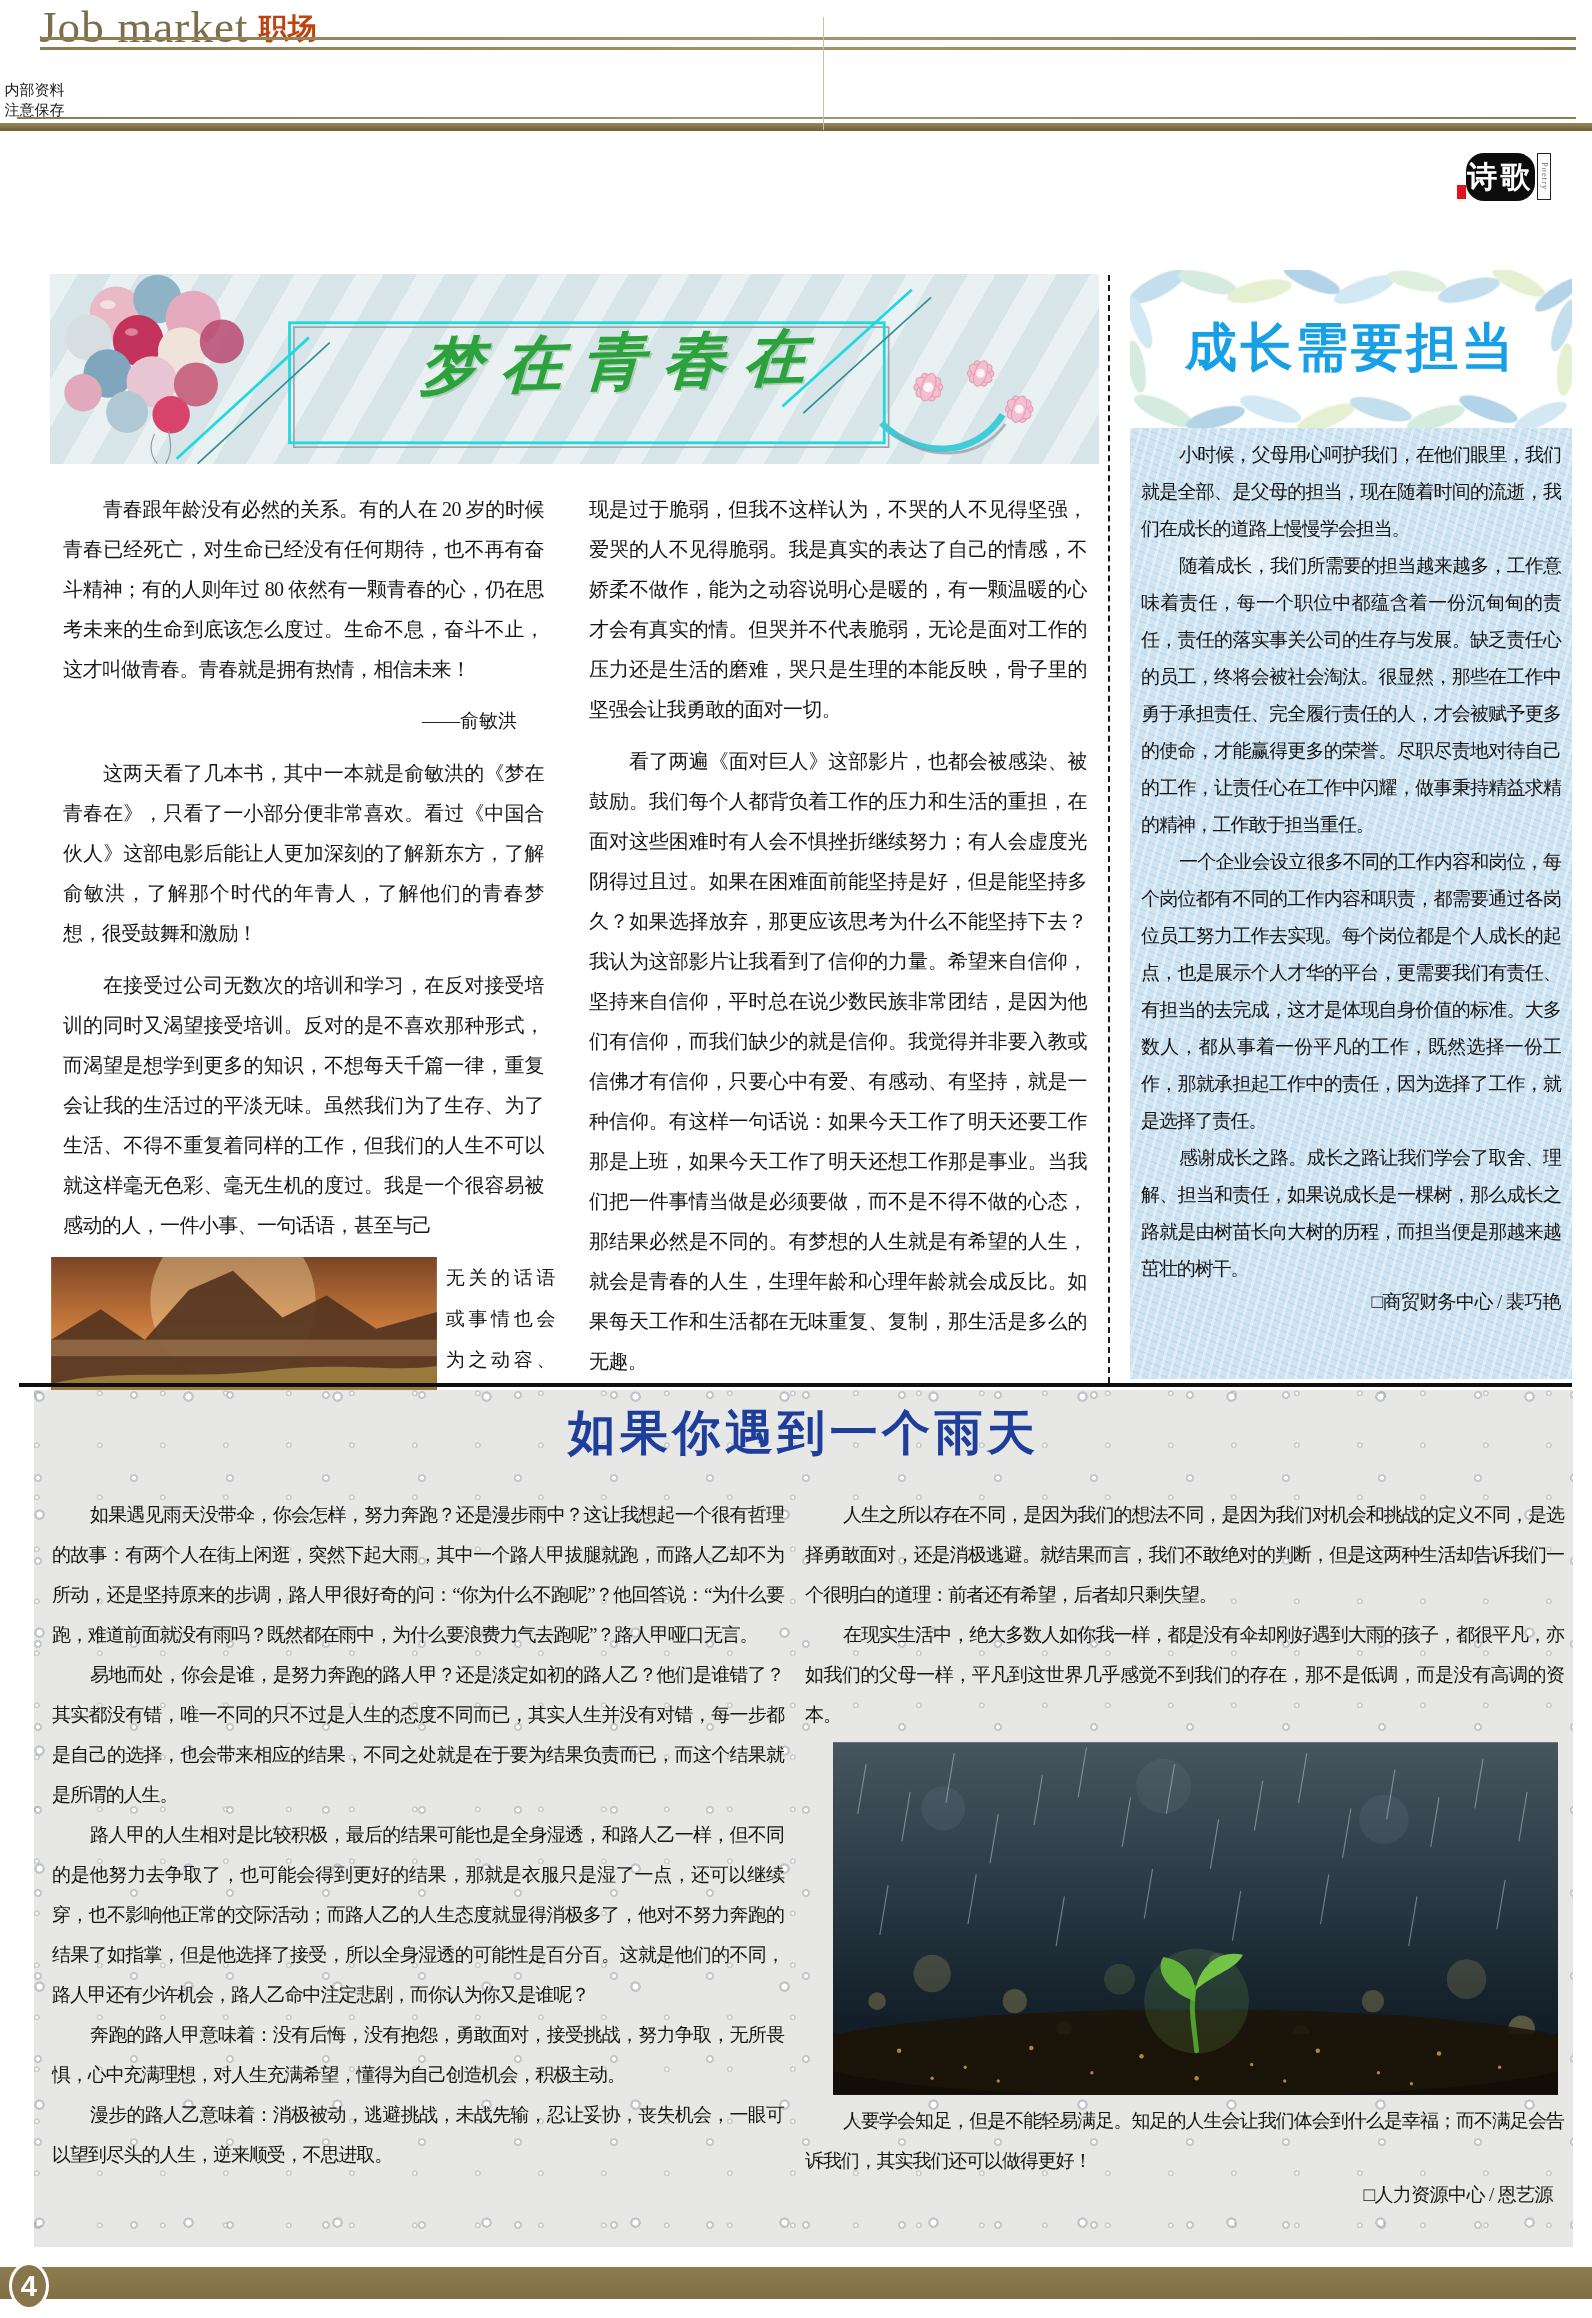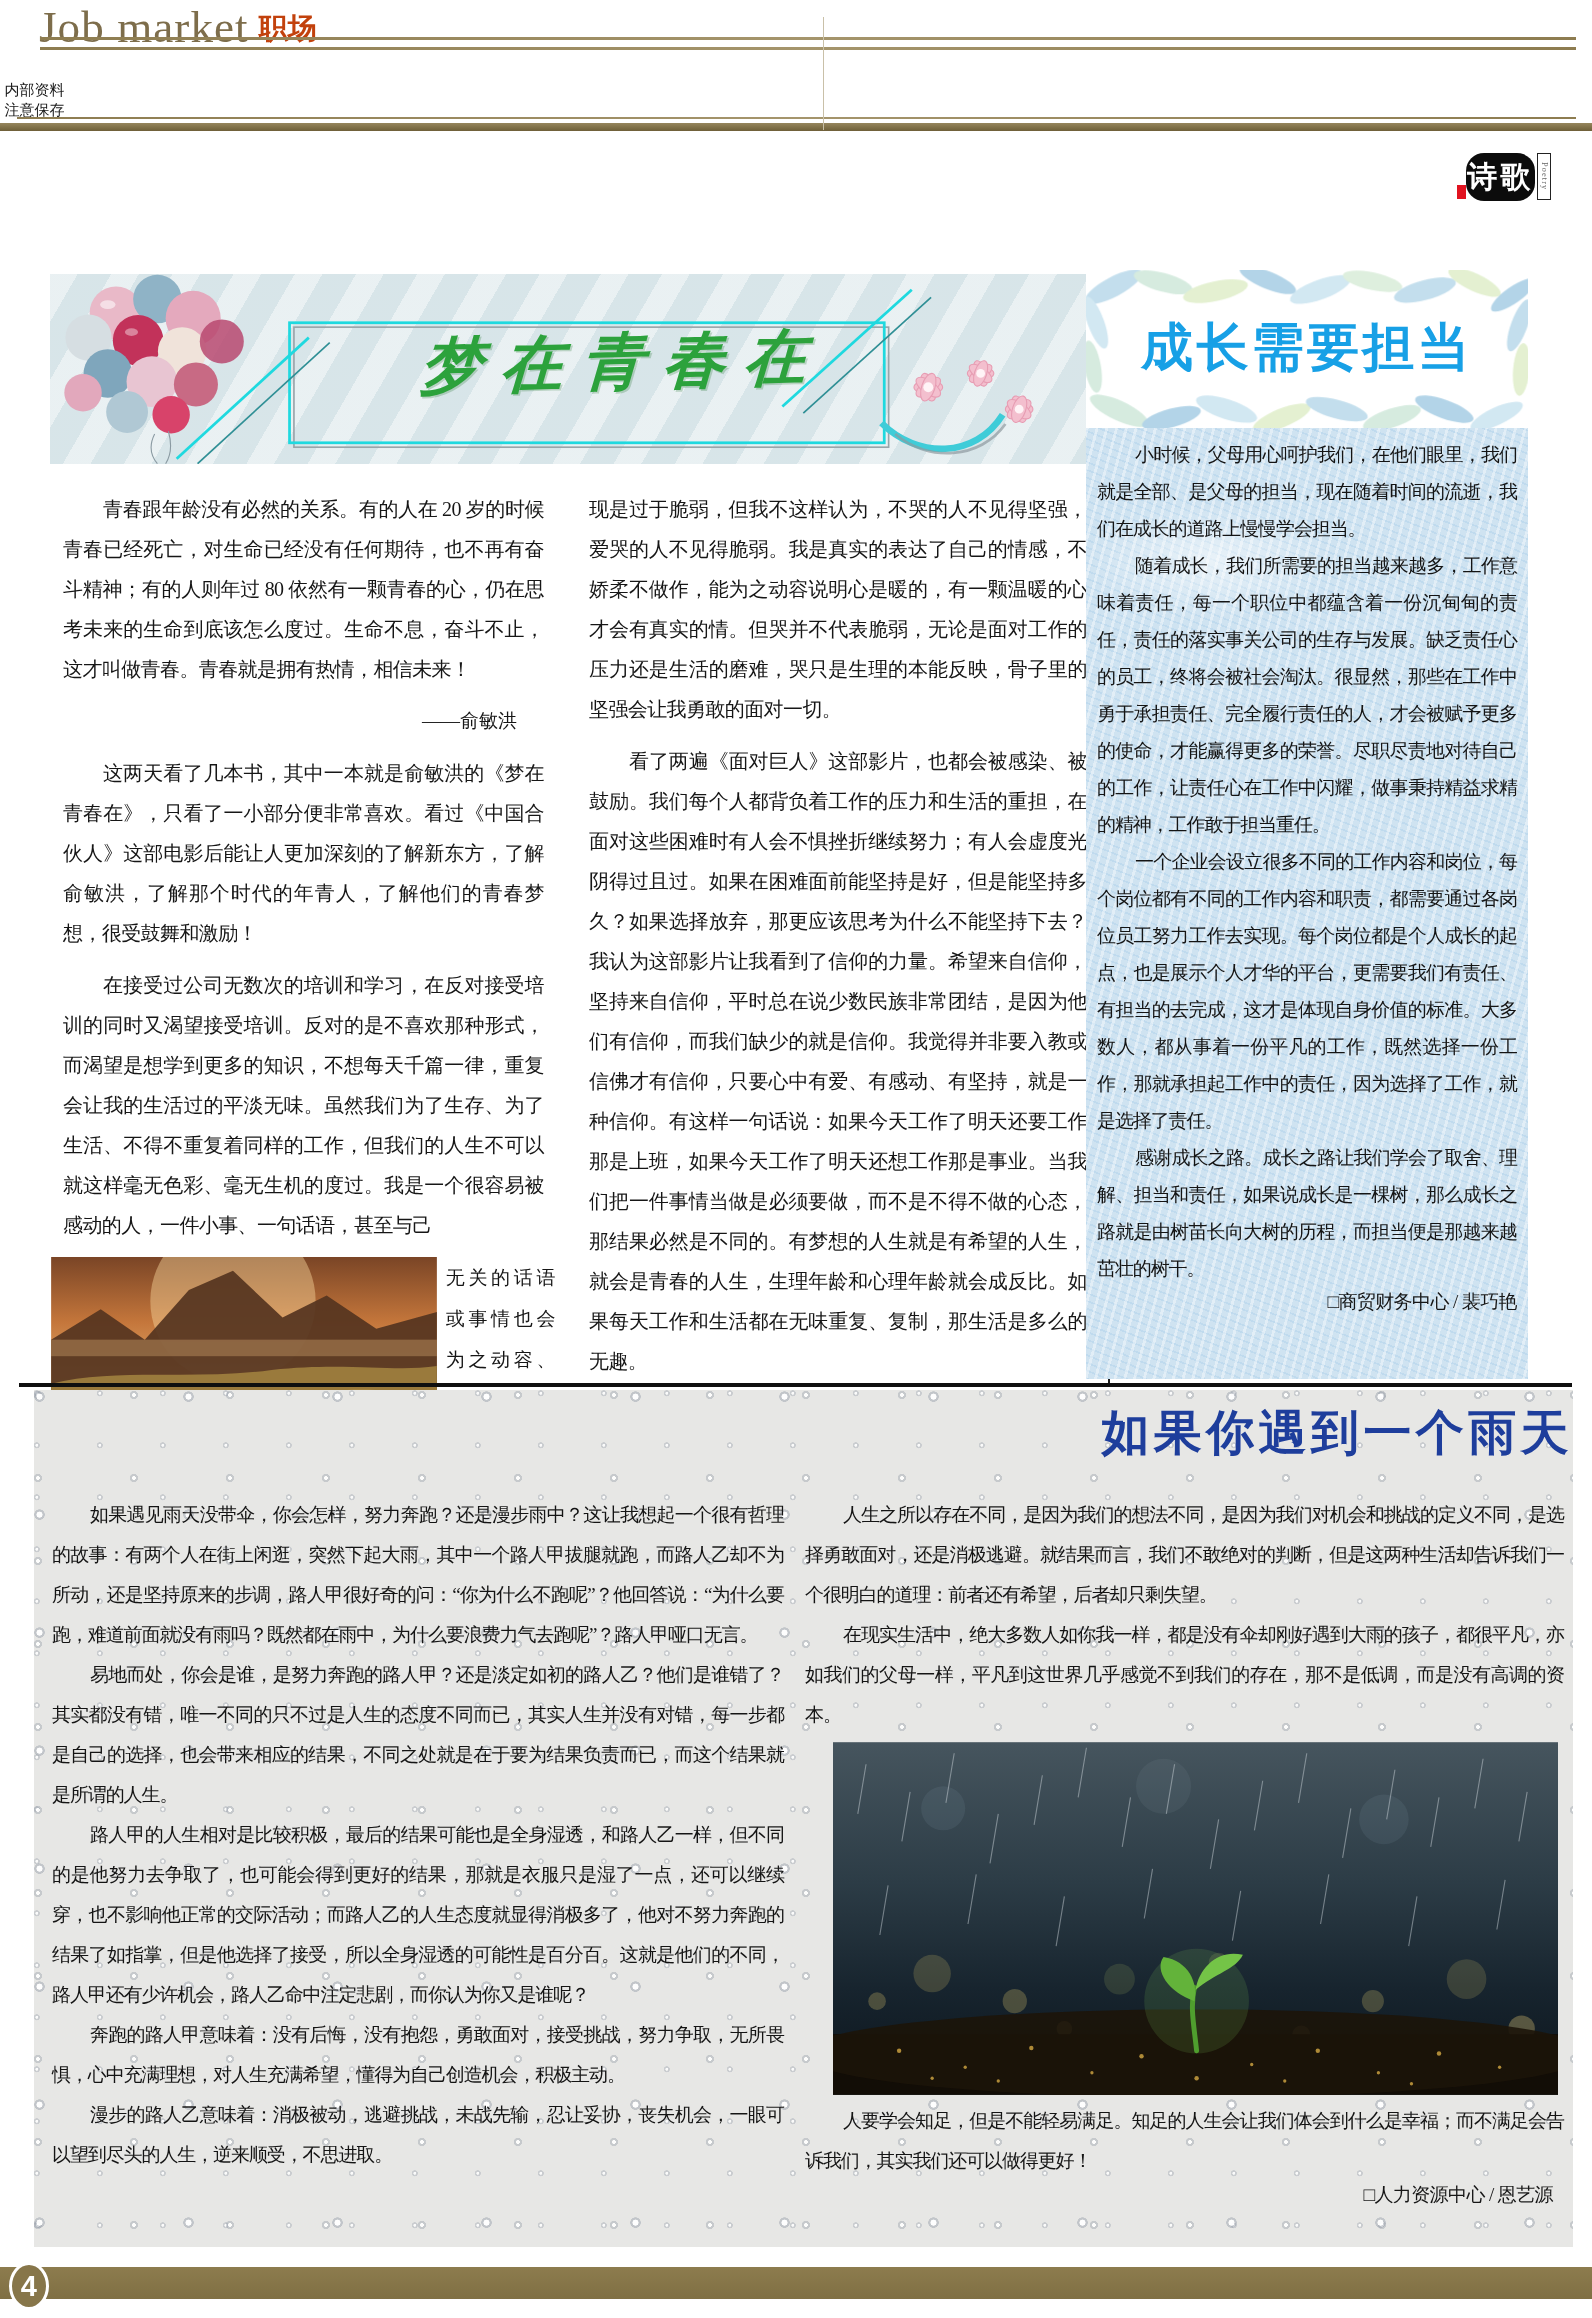--- a/index.html
+++ b/index.html
@@ -45,21 +45,21 @@
   .attribution{font-size:19px;line-height:40px;text-align:right;padding-right:39px;}
   .book-row{display:flex;margin-top:4.4px;}
   .book-img{width:386px;height:259px;flex:none;display:block;}
   .wrap-col{width:109px;margin-left:8.8px;font-size:19px;line-height:41px;text-align:justify;letter-spacing:-0.6px;}
   .sig{font-size:19px;line-height:40px;text-align:right;padding-right:4.4px;}
 
   .sep-dash{left:1108px;top:275px;height:1108px;width:0;border-left:2.8px dashed #1b1b1b;}
   .divider-black{left:19px;top:1383px;width:1553px;height:3.9px;background:#0f0f0f;}
 
   
-  .growth{left:1086px;top:270px;width:442px;}
+  .growth{left:1130px;top:270px;width:442px;}
   .growth-banner{position:relative;height:158px;background:#ffffff;}
   .growth-banner svg{position:absolute;left:0;top:0;}
   .growth-title{position:absolute;left:0;right:0;top:43px;text-align:center;
       font-size:52px;font-weight:bold;color:#17a0e6;letter-spacing:3.3px;}
   .growth-body{position:relative;height:951px;box-sizing:border-box;padding:7.7px 11px 5.5px 11px;
       background-color:#cfe3f1;
       background-image:
         radial-gradient(ellipse 176px 83px at 28% 14%,rgba(255,255,255,.55),rgba(255,255,255,0) 70%),
         repeating-linear-gradient(105deg,rgba(255,255,255,.4) 0 2.8px,rgba(255,255,255,0) 2.8px 9.4px),
         repeating-linear-gradient(22deg,rgba(168,205,233,.4) 0 1.7px,rgba(168,205,233,0) 1.7px 7.2px);}
@@ -68,21 +68,21 @@
   .growth-sig{margin-top:2.2px;font-size:19px;text-align:right;letter-spacing:-0.6px;}
 
   
   .rain-section{left:34px;top:1390px;width:1539px;height:857px;
      background-color:#e7e7e5;
      background-image:
        radial-gradient(circle 8.8px at 5.5px 6.6px,rgba(255,255,255,.95) 0 2.8px,rgba(148,156,168,.45) 3.3px 5px,rgba(148,156,168,0) 5.5px),
        radial-gradient(circle 6.6px at 3.9px 5px,rgba(255,255,255,.9) 0 1.7px,rgba(148,156,168,.4) 2.2px 3.9px,rgba(148,156,168,0) 4.4px),
        radial-gradient(circle 5px at 2.8px 3.3px,rgba(255,255,255,.85) 0 1.1px,rgba(148,156,168,.35) 1.7px 2.8px,rgba(148,156,168,0) 3.3px);
      background-size:149px 118px,96px 83px,63px 52px;}
-  .rain-title{position:absolute;left:0;right:0;top:11px;text-align:right;
+  .rain-title{position:absolute;left:0;right:0;top:11px;text-align:center;
      font-size:48px;font-weight:bold;color:#1e3e9c;letter-spacing:4.4px;}
   .rain-left{position:absolute;left:18px;top:105px;width:732px;}
   .rain-right{position:absolute;left:771px;top:105px;width:759px;}
   p.br{margin:0;font-size:19px;line-height:40px;letter-spacing:-1.1px;text-align:justify;
       text-indent:2em;color:#141414;}
   .rain-photo{display:block;width:725px;height:353px;margin:6.6px 0 6.6px 27.5px;}
   .rain-sig{margin-top:1.1px;font-size:19px;text-align:right;letter-spacing:-0.6px;padding-right:11px;}
 
   
   .footer-band{left:0;right:0;top:2267px;height:32px;background:linear-gradient(180deg,#8d7c4e,#7f6f43);}

